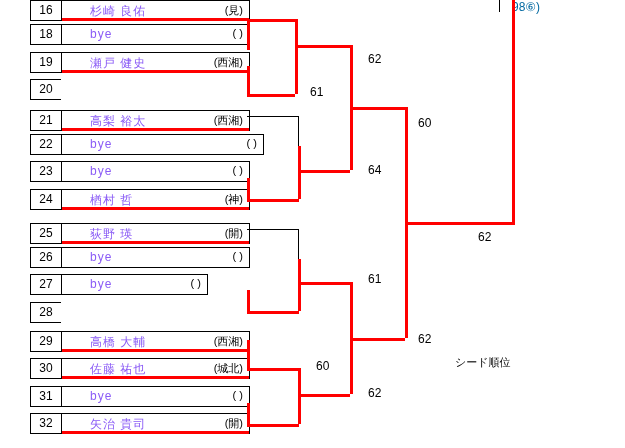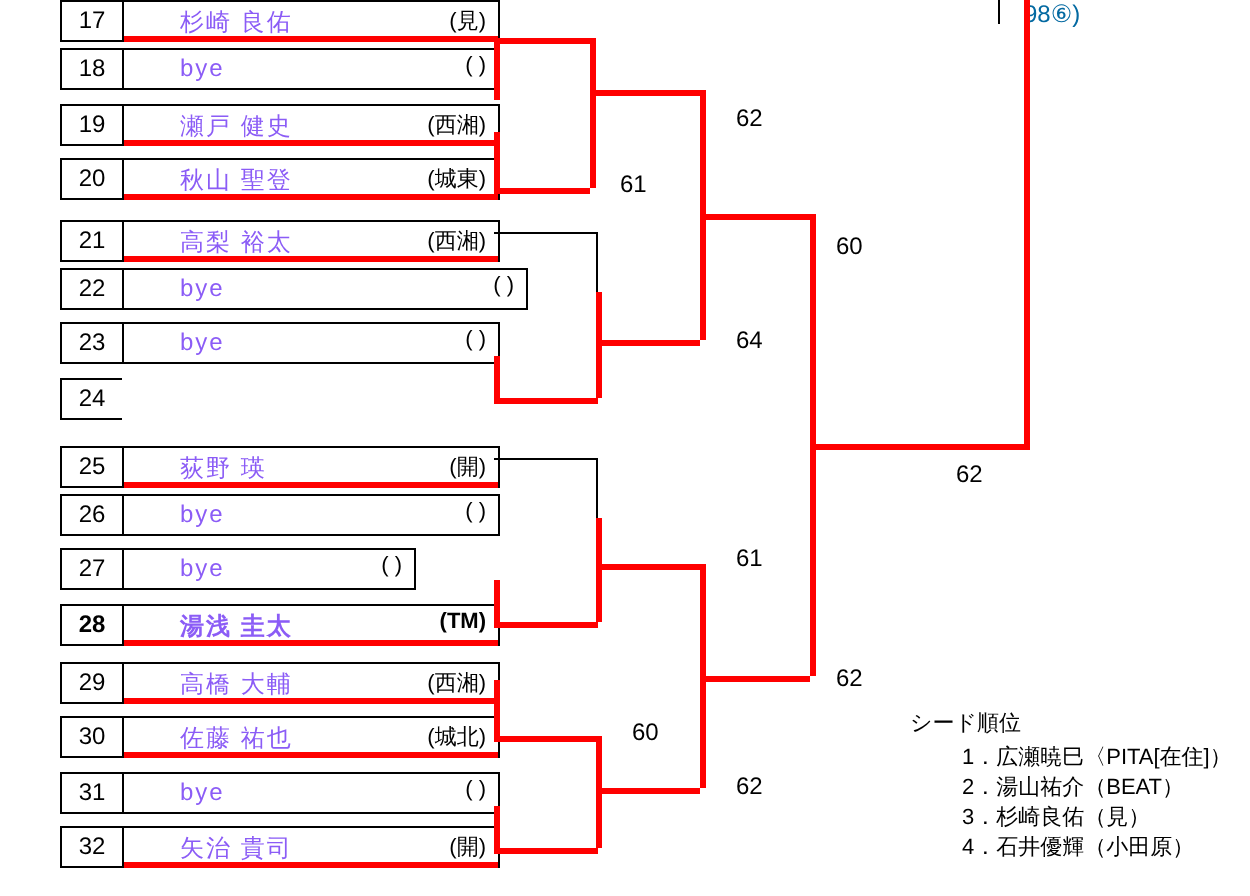--- a/index.html
+++ b/index.html
@@ -32,21 +32,21 @@
 </style>
 </head>
 <body>
 
 <div id="root">
 
   <div id="topnote">98⑥)</div>
 
   <div id="entries">
       <div class="entry" style="left: 30px; top: 0px; width: 220px;">
-        <div class="num">17</div>
+        <div class="num">16</div>
         <div class="nameline">
           <span class="nm">杉崎 良佑</span>
           <span class="team">(見)</span>
           <div class="bar" style="width: 100%;"></div>
         </div>
       </div>
       <div class="entry" style="left: 30px; top: 24px; width: 220px;">
         <div class="num">18</div>
         <div class="nameline">
           <span class="nm">bye</span>
@@ -56,25 +56,20 @@
       <div class="entry" style="left: 30px; top: 52px; width: 220px;">
         <div class="num">19</div>
         <div class="nameline">
           <span class="nm">瀬戸 健史</span>
           <span class="team">(西湘)</span>
           <div class="bar" style="width: 100%;"></div>
         </div>
       </div>
       <div class="entry" style="left: 30px; top: 79px; width: 220px;">
         <div class="num">20</div>
-        <div class="nameline">
-          <span class="nm">秋山 聖登</span>
-          <span class="team">(城東)</span>
-          <div class="bar" style="width: 100%;"></div>
-        </div>
       </div>
       <div class="entry" style="left: 30px; top: 110px; width: 220px;">
         <div class="num">21</div>
         <div class="nameline">
           <span class="nm">高梨 裕太</span>
           <span class="team">(西湘)</span>
           <div class="bar" style="width: 100%;"></div>
         </div>
       </div>
       <div class="entry" style="left: 30px; top: 134px; width: 234px;">
@@ -86,20 +81,25 @@
       </div>
       <div class="entry" style="left: 30px; top: 161px; width: 220px;">
         <div class="num">23</div>
         <div class="nameline">
           <span class="nm">bye</span>
           <span class="team">( )</span>
         </div>
       </div>
       <div class="entry" style="left: 30px; top: 189px; width: 220px;">
         <div class="num">24</div>
+        <div class="nameline">
+          <span class="nm">楢村 哲</span>
+          <span class="team">(神)</span>
+          <div class="bar" style="width: 100%;"></div>
+        </div>
       </div>
       <div class="entry" style="left: 30px; top: 223px; width: 220px;">
         <div class="num">25</div>
         <div class="nameline">
           <span class="nm">荻野 瑛</span>
           <span class="team">(開)</span>
           <div class="bar" style="width: 100%;"></div>
         </div>
       </div>
       <div class="entry" style="left: 30px; top: 247px; width: 220px; justify-content: flex-end;">
@@ -109,27 +109,22 @@
           <span class="team">( )</span>
         </div>
       </div>
       <div class="entry" style="left: 30px; top: 274px; width: 178px;">
         <div class="num">27</div>
         <div class="nameline">
           <span class="nm">bye</span>
           <span class="team">( )</span>
         </div>
       </div>
-      <div class="entry" style="left: 30px; top: 302px; width: 220px; font-weight: bold;">
+      <div class="entry" style="left: 30px; top: 302px; width: 220px;">
         <div class="num">28</div>
-        <div class="nameline">
-          <span class="nm">湯浅 圭太</span>
-          <span class="team">(TM)</span>
-          <div class="bar" style="width: 100%;"></div>
-        </div>
       </div>
       <div class="entry" style="left: 30px; top: 331px; width: 220px;">
         <div class="num">29</div>
         <div class="nameline">
           <span class="nm">高橋 大輔</span>
           <span class="team">(西湘)</span>
           <div class="bar" style="width: 100%;"></div>
         </div>
       </div>
       <div class="entry" style="left: 30px; top: 358px; width: 220px; align-items: flex-end;">
@@ -215,21 +210,15 @@
       <div class="score" style="left: 368px; top: 163px;">64</div>
       <div class="score" style="left: 478px; top: 230px;">62</div>
       <div class="score" style="left: 368px; top: 272px;">61</div>
       <div class="score" style="left: 418px; top: 332px;">62</div>
       <div class="score" style="left: 316px; top: 359px;">60</div>
       <div class="score" style="left: 368px; top: 386px;">62</div>
     </div>
 
   <div id="seedbox">
     <div class="seedtitle">シード順位</div>
-    <ol>
-        <li style="list-style: none;">1．広瀬暁巳〈PITA[在住]）</li>
-        <li style="list-style: none;">2．湯山祐介（BEAT）</li>
-        <li style="list-style: none;">3．杉崎良佑（見）</li>
-        <li style="list-style: none;">4．石井優輝（小田原）</li>
-      </ol>
   </div>
 
 </div>
 
 </body></html>

